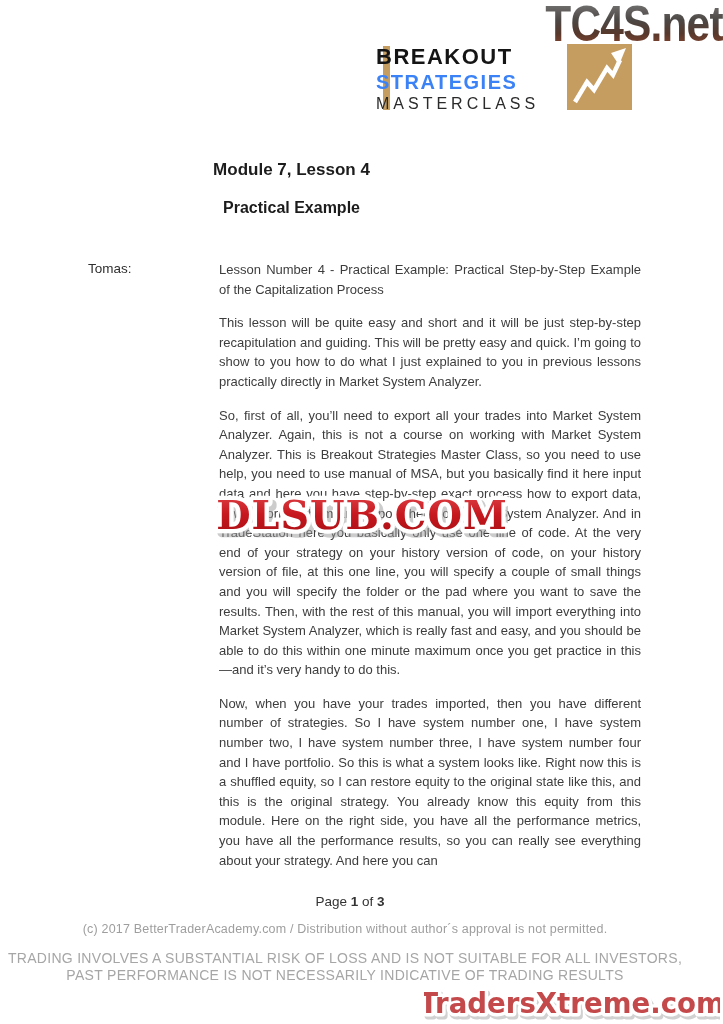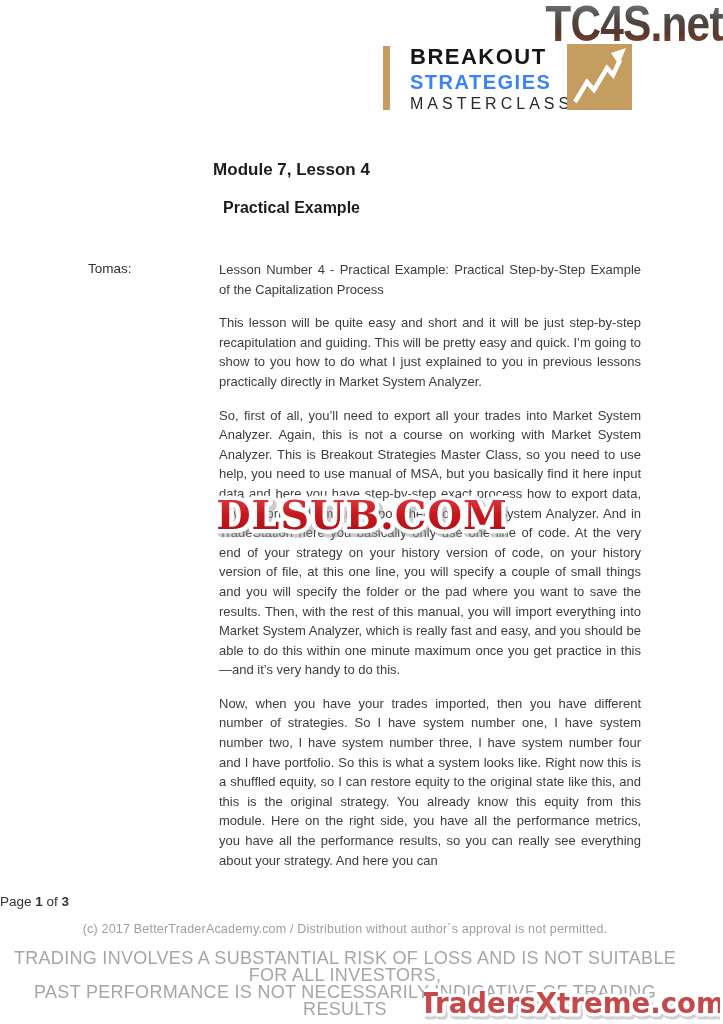--- a/index.html
+++ b/index.html
@@ -1,21 +1,21 @@
 <!DOCTYPE html>
 <html><head>
 <meta charset="utf-8">
 <style>
   html,body{margin:0;padding:0;background:#fff;}
   .page{position:relative;width:723px;height:1024px;background:#ffffff;overflow:hidden;
         font-family:"Liberation Sans",sans-serif;}
 
   
   .logo-accent-bar{position:absolute;left:383px;top:46px;width:7px;height:64px;background:#C59D60;}
-  .logo-text{position:absolute;left:410px;top:44px;width:160px;}
+  .logo-text{position:absolute;left:376px;top:44px;width:160px;}
   .logo-line1{font-weight:bold;font-size:22px;letter-spacing:1.5px;color:#151515;line-height:26px;
               font-family:"Liberation Sans",sans-serif;}
   .logo-line2{font-weight:bold;font-size:20px;letter-spacing:1.5px;color:#3b82f6;line-height:24px;}
   .logo-line3{font-weight:normal;font-size:16px;letter-spacing:4px;color:#2a2a2a;line-height:20px;}
 
   .gold-square{position:absolute;left:567px;top:44px;width:65px;height:66px;background:#C59D60;z-index:1;}
   .gold-square svg{display:block;}
 
   .tc4s{position:absolute;top:0px;right:0px;z-index:3;
         font-family:"Liberation Sans",sans-serif;font-weight:bold;font-size:50px;line-height:48px;
@@ -33,27 +33,27 @@
   .speaker .name{font-weight:normal;}
   .transcript{position:absolute;left:219px;top:260px;width:422px;font-size:13px;line-height:19.6px;
               color:#3d3d3d;text-align:justify;}
   .transcript p{margin:0 0 14px 0;}
 
   
   .dlsub{position:absolute;left:216px;top:484px;z-index:10;}
   .tradersx{position:absolute;left:424px;top:979px;z-index:10;}
 
   
-  .page-indicator{position:absolute;left:0;top:894px;width:700px;text-align:left;
+  .page-indicator{position:absolute;left:0;top:894px;width:700px;text-align:center;
                   font-size:13.5px;color:#333333;}
   .page-indicator b{font-weight:bold;}
   .copyright{position:absolute;left:0;top:922px;width:690px;text-align:center;
              font-size:12.5px;color:#9e9e9e;letter-spacing:0.2px;}
   .disclaimer{position:absolute;left:0;top:950px;width:690px;text-align:center;
-              font-size:18px;line-height:17px;color:#a6a6a6;letter-spacing:0.3px;}
+              font-size:14px;line-height:17px;color:#a6a6a6;letter-spacing:0.3px;}
 </style>
 </head>
 <body>
 
 <div class="page">
 
   <div class="logo-accent-bar"></div>
 
   <div class="logo-text">
     <div class="logo-line1">BREAKOUT</div>

